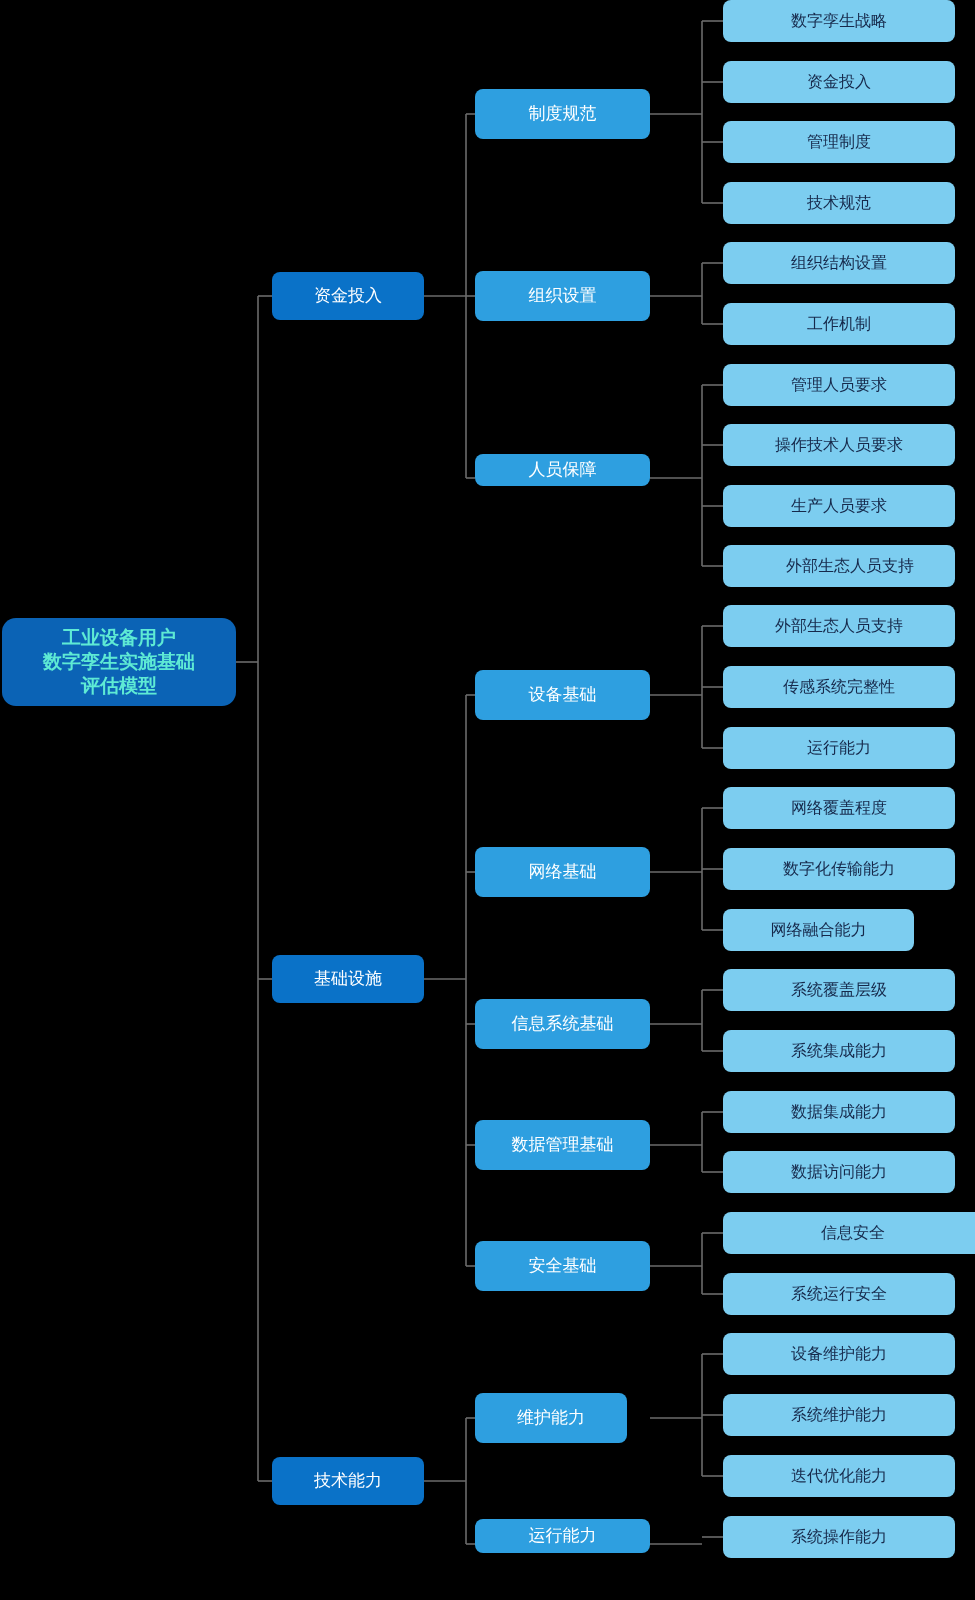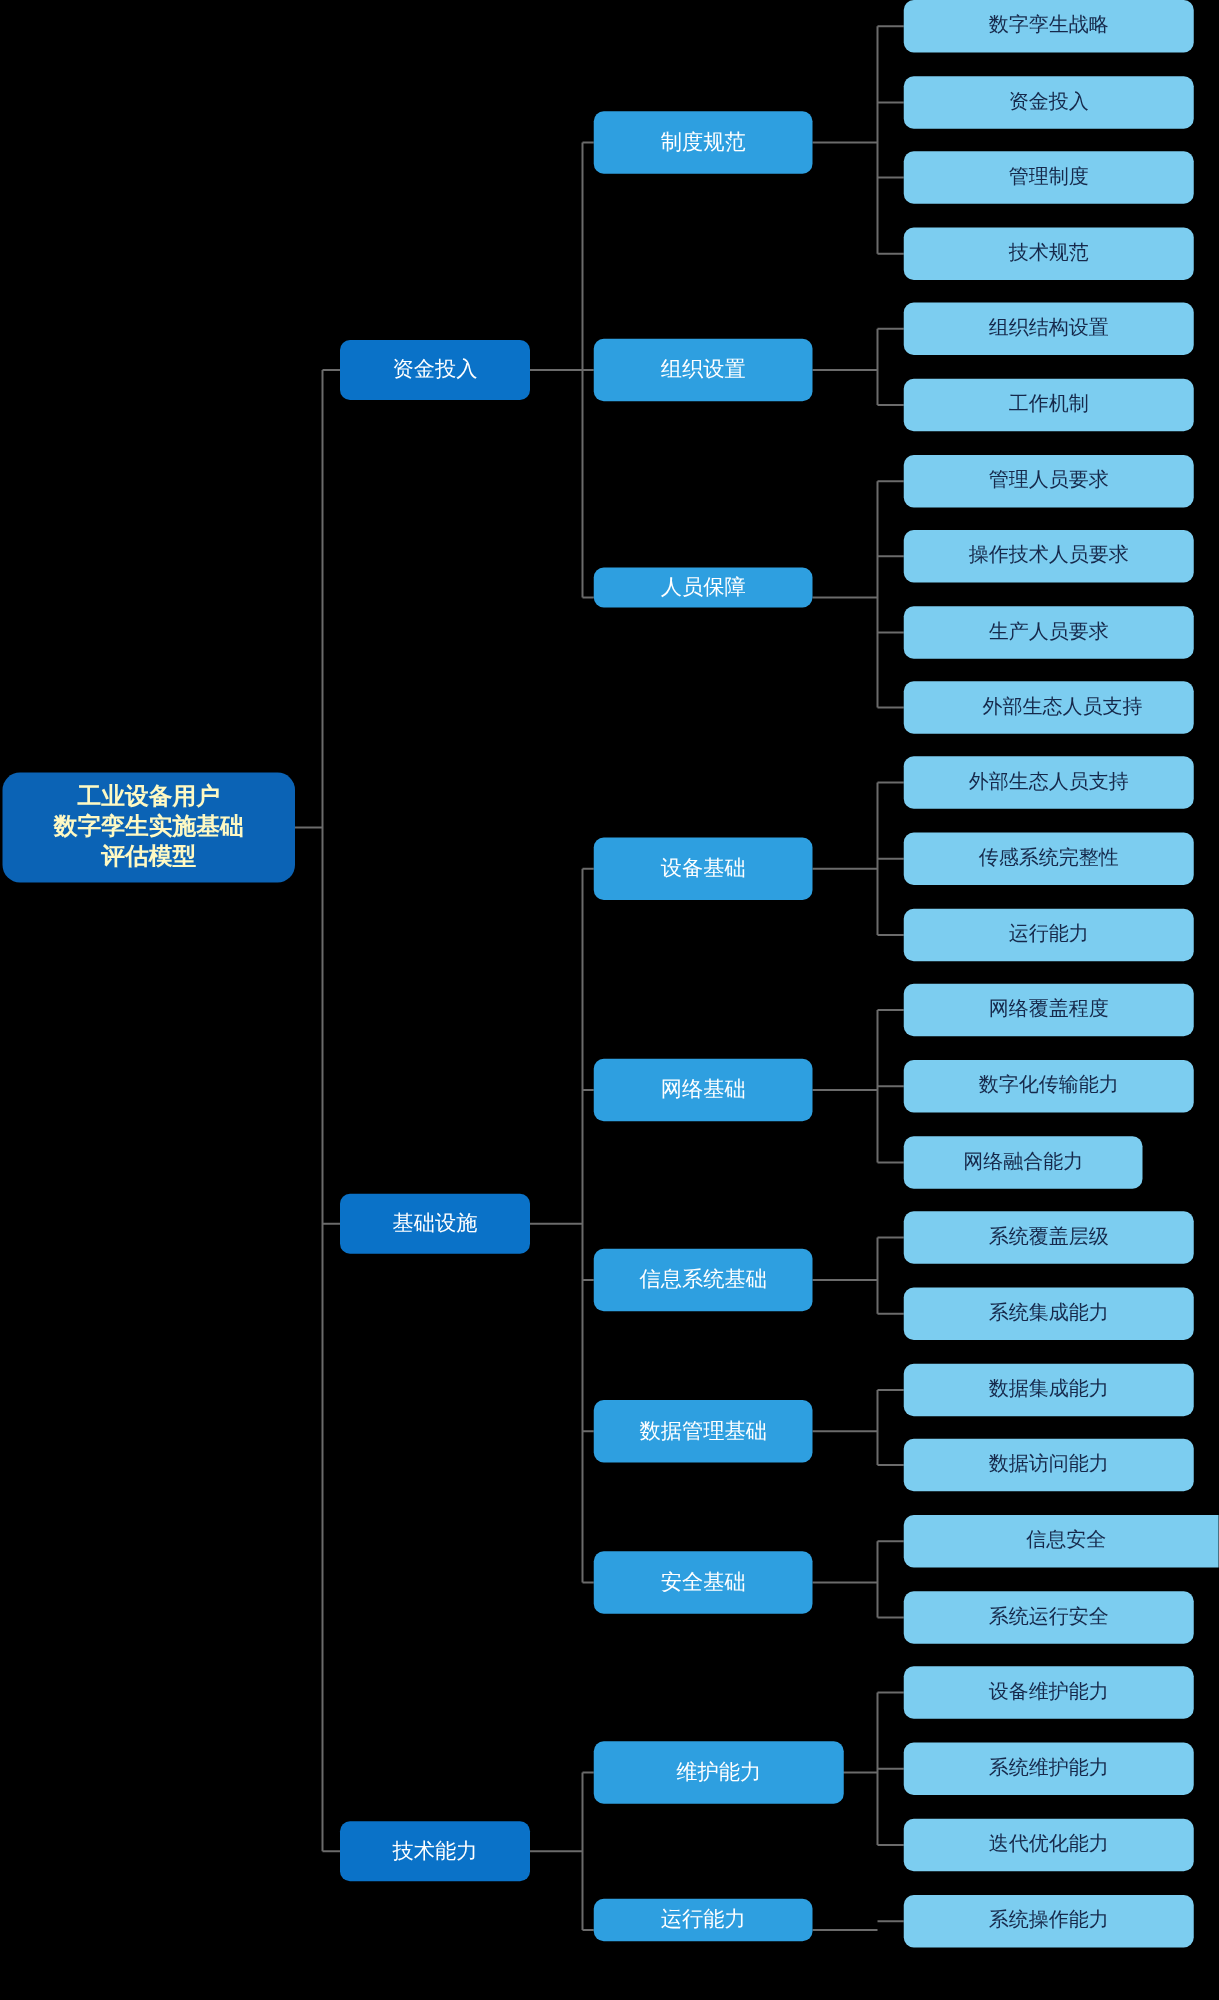--- a/index.html
+++ b/index.html
@@ -28,21 +28,21 @@
     display: flex;
     align-items: center;
     justify-content: center;
     text-align: center;
     line-height: 1.25;
     white-space: pre-line;
     z-index: 2;
   }
   .node.root {
     background: #0b63b5;
-    color: #fef9c3;
+    color: #5eead4;
     font-weight: bold;
     font-size: 19px;
     border-radius: 14px;
   }
   .node.lvl2 {
     background: #0a72c8;
     color: #ffffff;
     font-size: 17px;
     border-radius: 8px;
   }
@@ -161,20 +161,20 @@
       <div class="node lvl3" style="left: 475px; top: 999px; width: 175px; height: 50px;">信息系统基础</div>
       <div class="node leaf" style="left: 723px; top: 969px; width: 232px; height: 42px;">系统覆盖层级</div>
       <div class="node leaf" style="left: 723px; top: 1030px; width: 232px; height: 42px;">系统集成能力</div>
       <div class="node lvl3" style="left: 475px; top: 1120px; width: 175px; height: 50px;">数据管理基础</div>
       <div class="node leaf" style="left: 723px; top: 1091px; width: 232px; height: 42px;">数据集成能力</div>
       <div class="node leaf" style="left: 723px; top: 1151px; width: 232px; height: 42px;">数据访问能力</div>
       <div class="node lvl3" style="left: 475px; top: 1241px; width: 175px; height: 50px;">安全基础</div>
       <div class="node leaf" style="left: 723px; top: 1212px; width: 260px; height: 42px;">信息安全</div>
       <div class="node leaf" style="left: 723px; top: 1273px; width: 232px; height: 42px;">系统运行安全</div>
       <div class="node lvl2" style="left: 272px; top: 1457px; width: 152px; height: 48px;">技术能力</div>
-      <div class="node lvl3" style="left: 475px; top: 1393px; width: 200px; height: 50px;">维护能力</div>
+      <div class="node lvl3" style="left: 475px; top: 1393px; width: 152px; height: 50px;">维护能力</div>
       <div class="node leaf" style="left: 723px; top: 1333px; width: 232px; height: 42px;">设备维护能力</div>
       <div class="node leaf" style="left: 723px; top: 1394px; width: 232px; height: 42px;">系统维护能力</div>
       <div class="node leaf" style="left: 723px; top: 1455px; width: 232px; height: 42px;">迭代优化能力</div>
       <div class="node lvl3" style="left: 475px; top: 1519px; width: 175px; height: 34px;">运行能力</div>
       <div class="node leaf" style="left: 723px; top: 1516px; width: 232px; height: 42px;">系统操作能力</div>
     </div>
 </div>
 
 </body></html>

